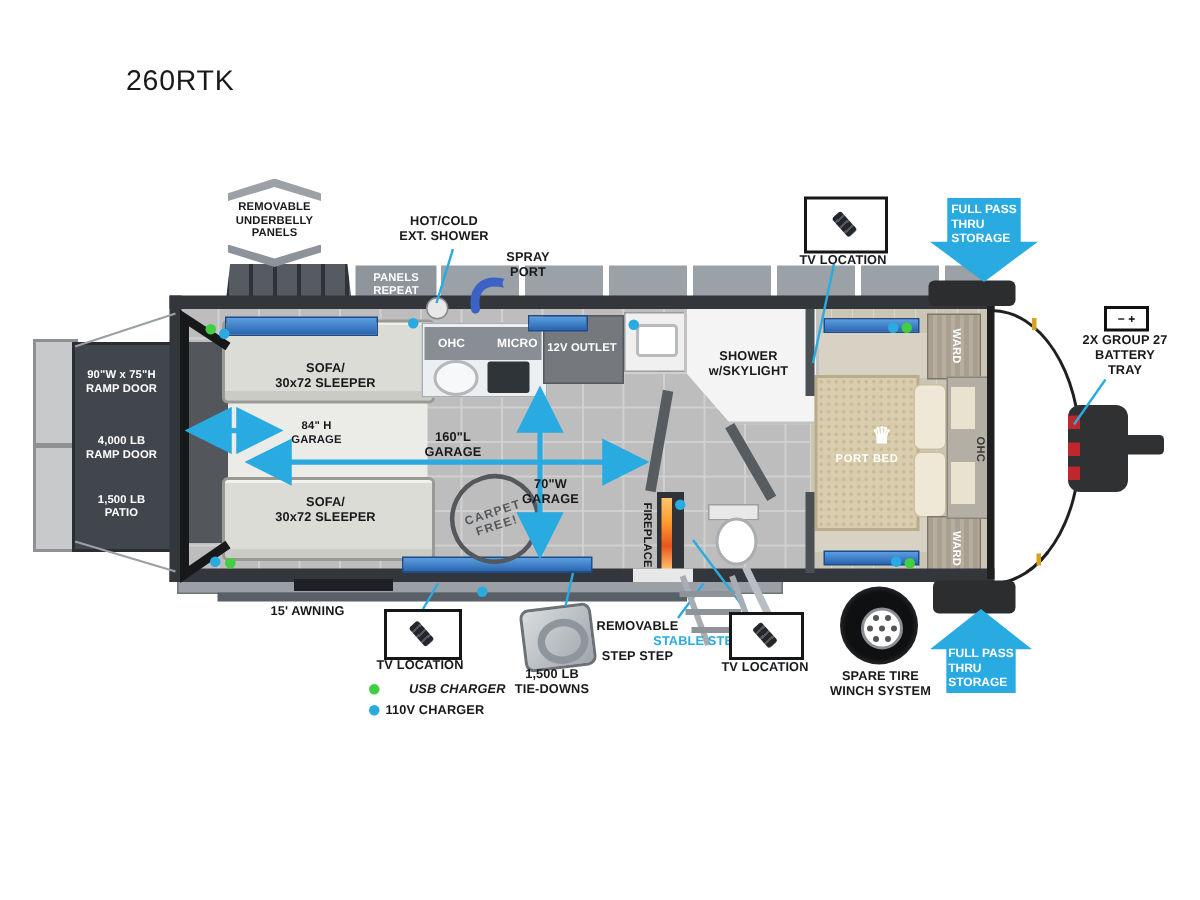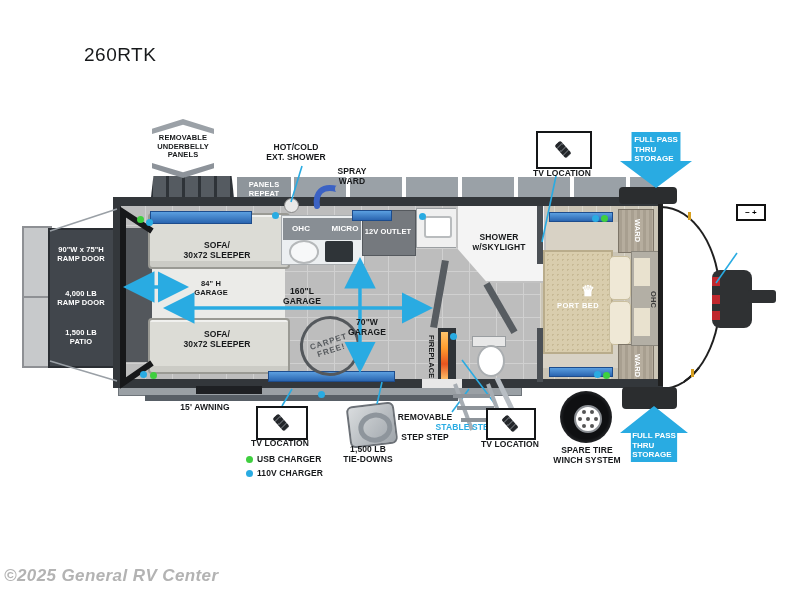--- a/index.html
+++ b/index.html
@@ -32,21 +32,20 @@
   .fp-arrow .txt{font-weight:bold;font-size:8px;color:#fff;white-space:pre-line;line-height:1.2;}
   .chev{position:absolute;background:#9ba1a7;z-index:6;}
   .woodv{background:repeating-linear-gradient(90deg,#a89f90 0 3px,#b6ad9e 3px 6px);}
 </style>
 </head>
 <body>
 
 <div id="canvas">
 
   <div class="lbl" style="left:84px;top:44px;font-size:19px;font-weight:normal;letter-spacing:.5px;">260RTK</div>
-  <div class="lbl" style="left:4px;top:566px;font-size:17px;color:#b3b3b3;font-style:italic;letter-spacing:.4px;">©2025 General RV Center</div>
 
   <div class="abs floor-tile" style="left:118px;top:202px;width:424px;height:183px;z-index:0;"></div>
   <div class="abs" style="left:150px;top:264px;width:135px;height:56px;background:#ebebe8;z-index:1;"></div>
   <div class="abs" style="left:540px;top:202px;width:121px;height:183px;background:#cbc5b6;
               background-image:linear-gradient(90deg,rgba(255,255,255,.3) 1px,transparent 1px);
               background-size:14px 100%;z-index:0;"></div>
   <div class="abs" style="left:543px;top:222px;width:76px;height:30px;background:#d8d2c5;z-index:1;"></div>
   <div class="abs" style="left:543px;top:336px;width:76px;height:32px;background:#d8d2c5;z-index:1;"></div>
 
   <div class="abs" style="left:22px;top:226px;width:26px;height:138px;background:#c7c9cb;border:2px solid #8e9094;
@@ -150,44 +149,47 @@
   <div class="abs" style="left:237px;top:177px;width:54px;height:28px;background:#8e959b;z-index:2;"></div>
   <div class="lbl white small" style="left:237px;top:181px;width:54px;">PANELS
 REPEAT</div>
   <div class="abs" style="left:294px;top:177px;width:362px;height:28px;
               background:repeating-linear-gradient(90deg,#9aa1a7 0 52px,#ffffff 52px 56px);z-index:1;"></div>
 
   <div class="lbl" style="left:256px;top:143px;width:80px;">HOT/COLD
 EXT. SHOWER</div>
   <div class="abs" style="left:284px;top:198px;width:13px;height:13px;border-radius:50%;background:#e8e8e8;border:1px solid #888;z-index:5;"></div>
   <div class="lbl" style="left:330px;top:167px;width:44px;">SPRAY
-WARD</div>
+PORT</div>
 
   <div class="tvbox" style="left:536px;top:131px;width:52px;height:34px;">
     <span class="remote" style="left:21px;top:8px;"></span>
   </div>
   <div class="lbl" style="left:528px;top:169px;width:68px;">TV LOCATION</div>
 
   <div class="fp-arrow" style="left:620px;top:132px;width:72px;height:56px;
               clip-path:polygon(16% 0,84% 0,84% 52%,100% 52%,50% 100%,0 52%,16% 52%);">
     <span class="txt" style="padding-top:3px;">FULL PASS
 THRU
 STORAGE</span>
   </div>
 
   <div class="abs" style="left:736px;top:204px;width:26px;height:13px;background:#fff;border:2px solid #111;z-index:6;
               font:bold 8px 'Liberation Sans',sans-serif;text-align:center;line-height:13px;">−  +</div>
+  <div class="lbl" style="left:708px;top:222px;width:84px;">2X GROUP 27
+BATTERY
+TRAY</div>
 
   <div class="tvbox" style="left:256px;top:406px;width:48px;height:30px;">
     <span class="remote" style="left:19px;top:6px;"></span>
   </div>
   <div class="lbl" style="left:246px;top:439px;width:68px;">TV LOCATION</div>
 
   <span class="dot g" style="left:246px;top:456px;"></span>
-  <div class="lbl" style="left:257px;top:455px;width:80px;text-align:left;">USB CHARGER</div>
+  <div class="lbl" style="left:257px;top:455px;width:80px;text-align:right;font-style:italic;">USB CHARGER</div>
   <span class="dot b" style="left:246px;top:470px;"></span>
   <div class="lbl" style="left:257px;top:469px;width:80px;text-align:left;">110V CHARGER</div>
 
   <div class="abs" style="left:348px;top:404px;width:44px;height:38px;transform:rotate(-7deg);border-radius:6px;
               background:linear-gradient(135deg,#d9dcde,#9fa5ab);border:2px solid #6c7177;z-index:5;">
     <div style="position:absolute;left:8px;top:7px;width:24px;height:20px;border:5px solid #8e959c;border-radius:50%;"></div>
   </div>
   <div class="lbl" style="left:330px;top:445px;width:76px;">1,500 LB
 TIE-DOWNS</div>
 

